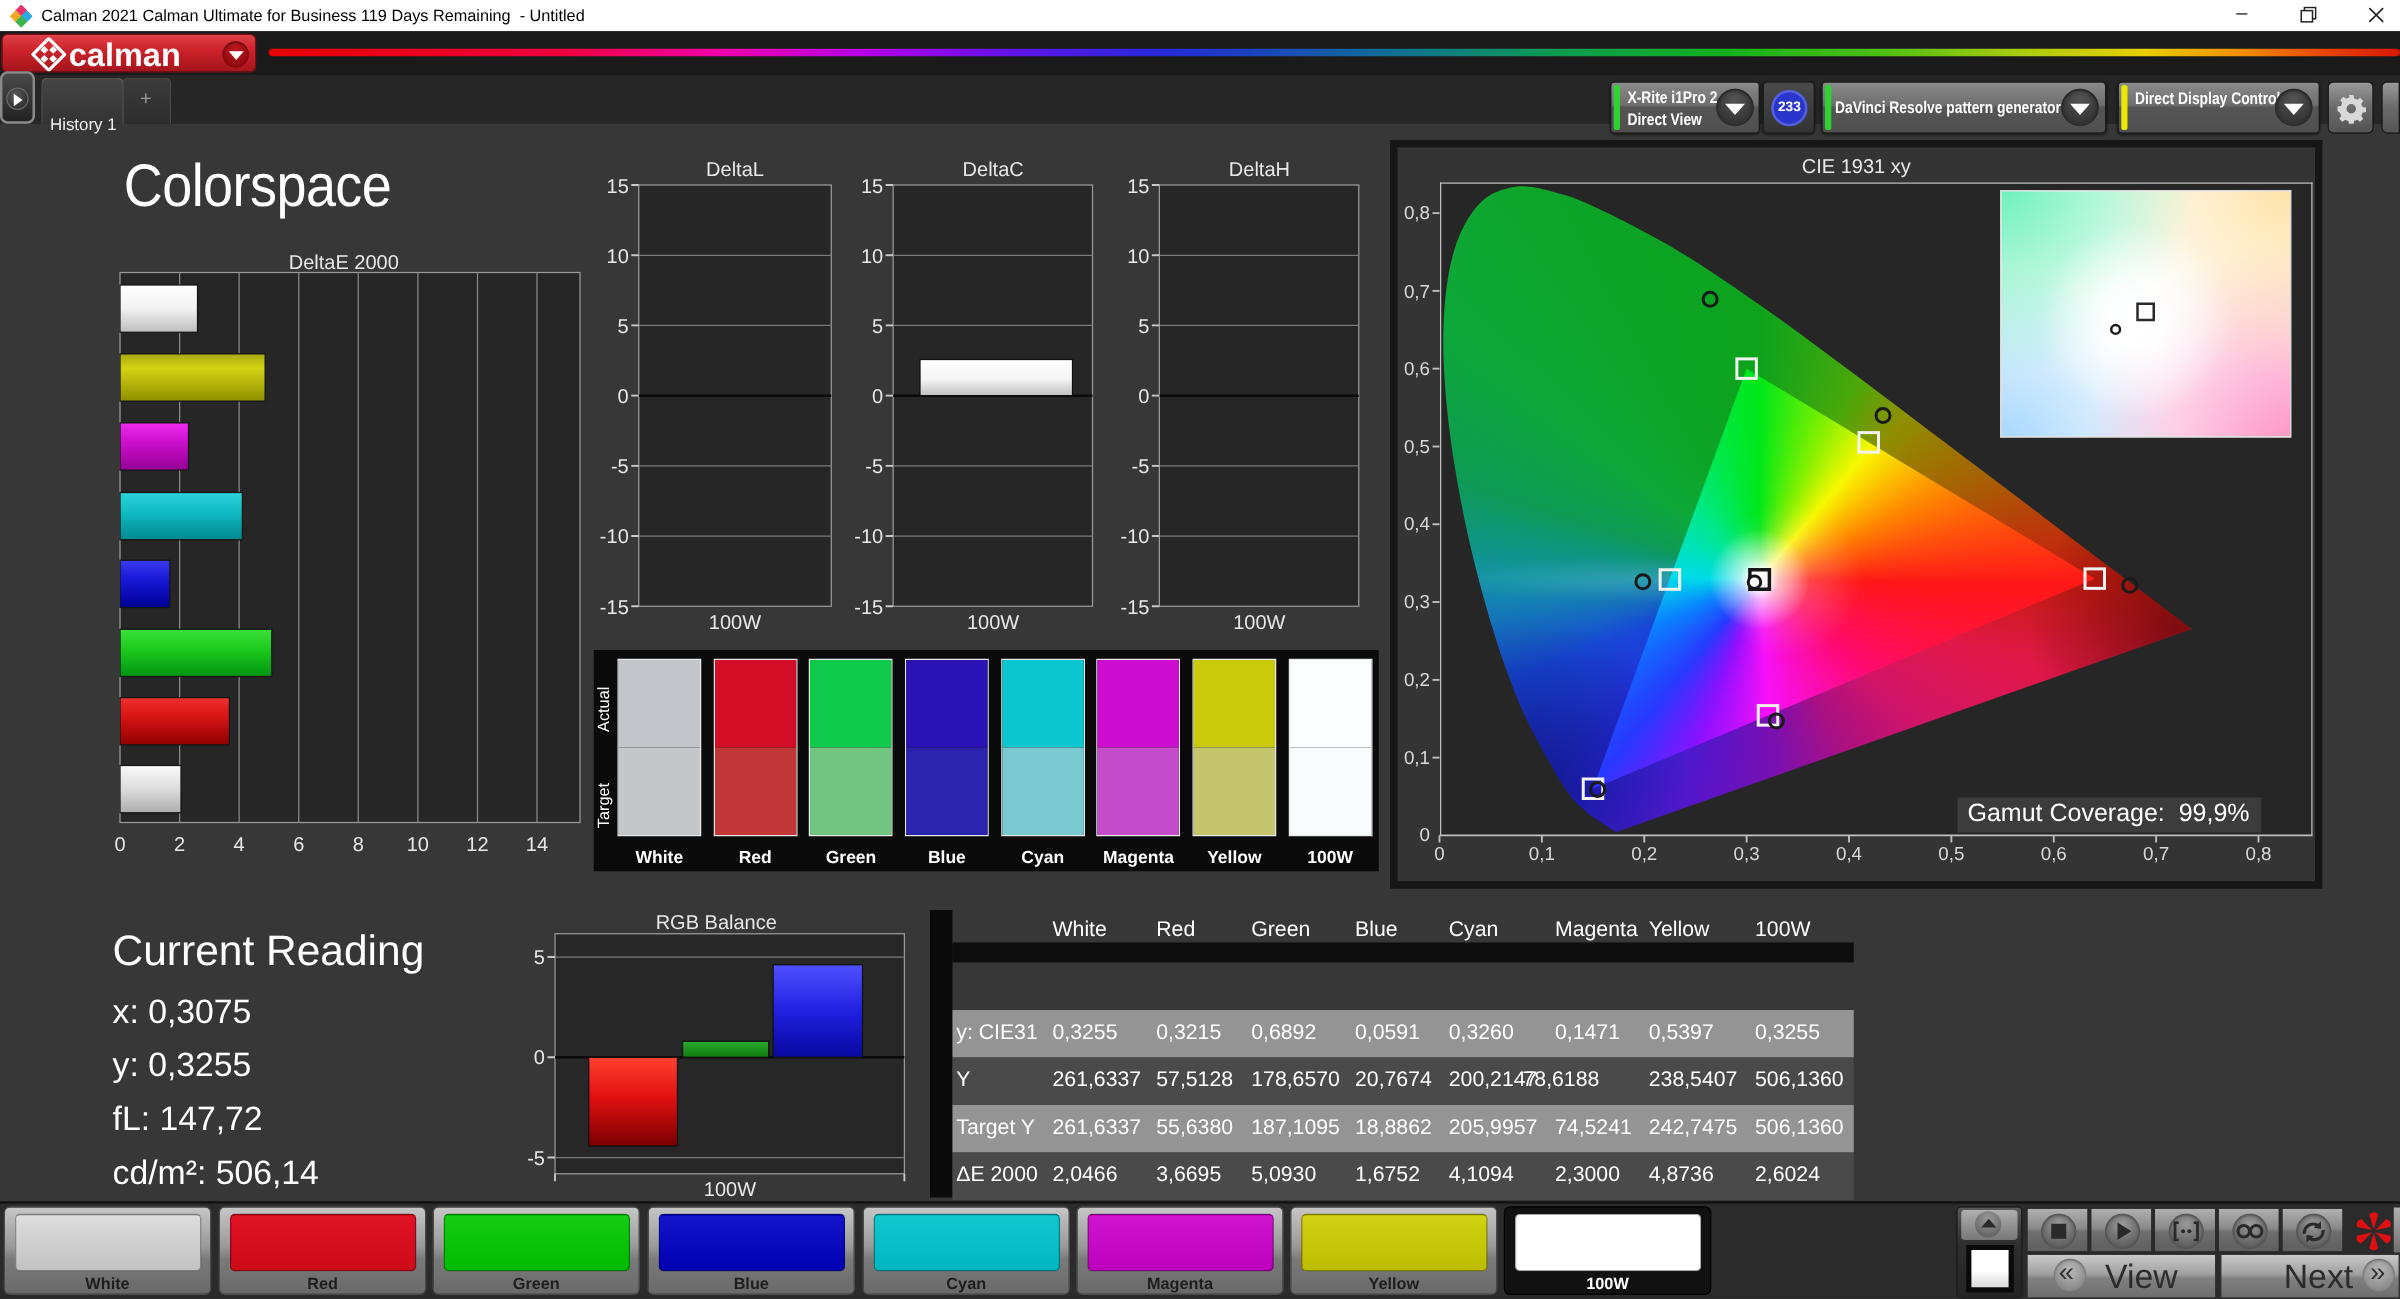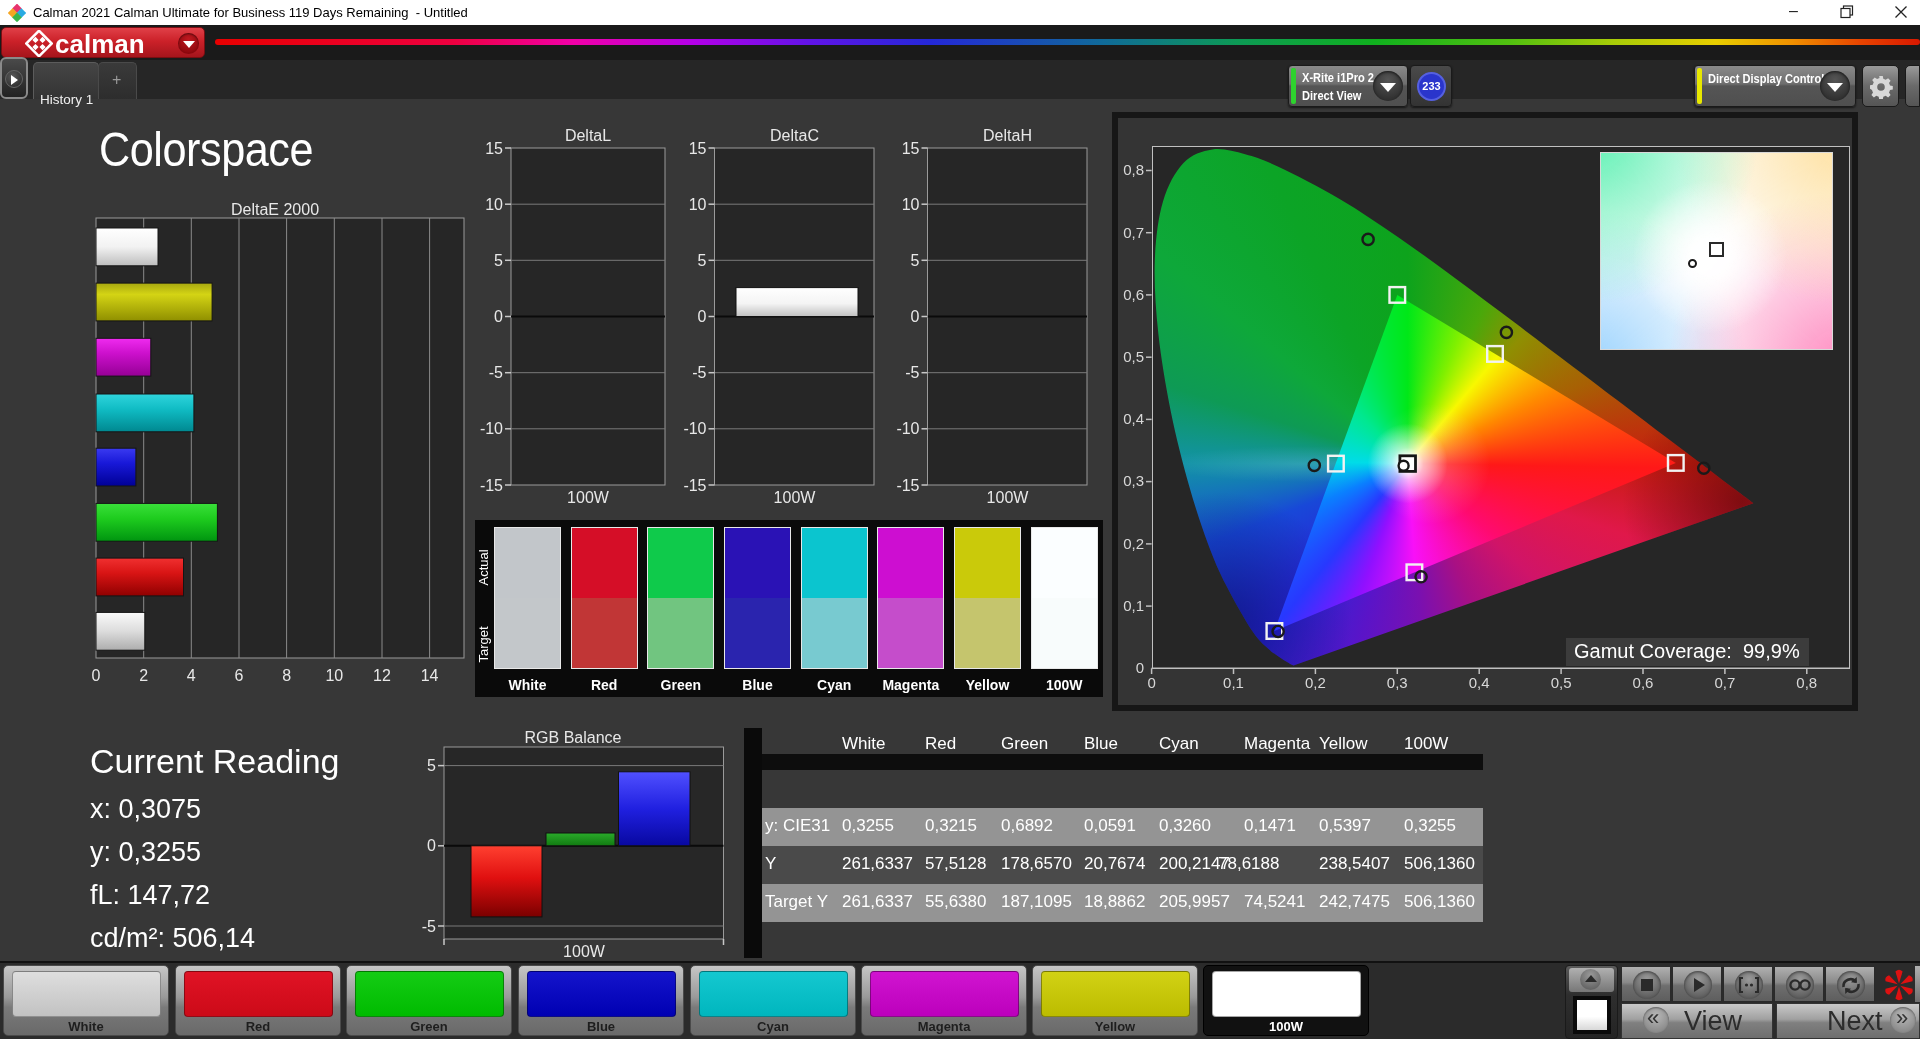--- a/index.html
+++ b/index.html
@@ -132,20 +132,25 @@
       <div class="abs t">+</div>
     </div>
   <div class="abs dd" id="dd1">
       <div class="strip" style="background:#2ed32e"></div>
     <div class="lbl" style="top:4px">X-Rite i1Pro 2</div>
       <div class="lbl" style="top:22px">Direct View</div>
     <div class="ddarr" style="right:4px; top:5px"></div>
     </div>
   <div class="abs dd" id="dd2"></div>
   <div class="abs" id="circ233">233</div>
+  <div class="abs dd" id="dd3">
+      <div class="strip" style="background:#2ed32e"></div>
+    <div class="lbl" style="top:12px; left:10px">DaVinci Resolve pattern generator</div>
+    <div class="ddarr" style="right:5px; top:5px"></div>
+    </div>
   <div class="abs dd" id="dd4">
       <div class="strip" style="background:#e8e800"></div>
     <div class="lbl" style="top:5px">Direct Display Control</div>
     <div class="ddarr" style="right:5px; top:5px"></div>
     </div>
   <div class="abs" id="gearbtn">
     <svg class="abs" style="left:6px; top:9px" width="24" height="24" viewBox="0 0 24 24">
       <path fill="#d8d8d8" fill-rule="evenodd" d="M10.2 1h3.6l.5 2.8a8 8 0 0 1 2.4 1l2.4-1.6 2.5 2.5-1.6 2.4a8 8 0 0 1 1 2.4l2.8.5v3.6l-2.8.5a8 8 0 0 1-1 2.4l1.6 2.4-2.5 2.5-2.4-1.6a8 8 0 0 1-2.4 1l-.5 2.8h-3.6l-.5-2.8a8 8 0 0 1-2.4-1l-2.4 1.6-2.5-2.5 1.6-2.4a8 8 0 0 1-1-2.4L1 13.8v-3.6l2.8-.5a8 8 0 0 1 1-2.4L3.2 4.9l2.5-2.5 2.4 1.6a8 8 0 0 1 2.4-1zM12 8.2a3.8 3.8 0 1 0 0 7.6 3.8 3.8 0 0 0 0-7.6z"></path>
     </svg>
   </div>
@@ -365,20 +370,21 @@
   <div class="swlbl" style="left:173.3px">Green</div>
   <div class="swlbl" style="left:250px">Blue</div>
   <div class="swlbl" style="left:326.7px">Cyan</div>
   <div class="swlbl" style="left:403.3px">Magenta</div>
   <div class="swlbl" style="left:480px">Yellow</div>
   <div class="swlbl" style="left:556.7px">100W</div>
 </div>
 
 <div class="abs" id="ciepanel" style="left:1112px; top:112px; width:746px; height:599px; background:#161616">
   <div class="abs" style="left:6px; top:6px; width:734px; height:587px; background:#343434"></div>
+  <div class="abs" style="left:0; top:0; width:746px; height:22px; text-align:center; font-size:16px; color:#e8e8e8; padding-top:13px">CIE 1931 xy</div>
 
   <div class="abs" style="left:39.6px; top:34px; width:698.4px; height:522.3px; background:#262626; border:1px solid #c0c0c0; border-bottom:none"></div>
 
   <div class="abs" id="horseshoe" style="left:0; top:0; width:746px; height:599px;
     background:
       radial-gradient(circle 120px at 630px 390px, rgba(60,0,0,.55), rgba(60,0,0,0) 100%),
       radial-gradient(circle 130px at 110px 510px, rgba(0,0,70,.5), rgba(0,0,60,0) 100%),
       radial-gradient(ellipse 150px 18px at 195px 352px, rgba(235,255,255,.13), rgba(235,255,255,0) 100%),
       conic-gradient(from 0deg at 295.7px 351.5px,
         #0da31c 0deg, #4aa80a 26deg, #8f8f02 42deg, #a86004 66deg, #c81c10 90deg,
@@ -564,20 +570,31 @@
     <div class="c" style="left:3px">Target Y</div>
       <div class="c" style="left:80px">261,6337</div>
       <div class="c" style="left:163px">55,6380</div>
       <div class="c" style="left:239px">187,1095</div>
       <div class="c" style="left:322px">18,8862</div>
       <div class="c" style="left:397px">205,9957</div>
       <div class="c" style="left:482px">74,5241</div>
       <div class="c" style="left:557px">242,7475</div>
       <div class="c" style="left:642px">506,1360</div>
   </div>
+  <div class="row dark" style="top:194px">
+    <div class="c" style="left:3px">ΔE 2000</div>
+      <div class="c" style="left:80px">2,0466</div>
+      <div class="c" style="left:163px">3,6695</div>
+      <div class="c" style="left:239px">5,0930</div>
+      <div class="c" style="left:322px">1,6752</div>
+      <div class="c" style="left:397px">4,1094</div>
+      <div class="c" style="left:482px">2,3000</div>
+      <div class="c" style="left:557px">4,8736</div>
+      <div class="c" style="left:642px">2,6024</div>
+  </div>
 </div>
 
 <div class="abs" id="botline"></div>
 <div class="abs" id="botbar">
   <div class="cbtn" style="left:3px">
       <div class="swatch" style="background:linear-gradient(#dedede,#c2c2c2)"></div>
       <div class="lb">White</div>
     </div>
   <div class="cbtn" style="left:175px">
       <div class="swatch" style="background:linear-gradient(#e01325,#cc0a18)"></div>

